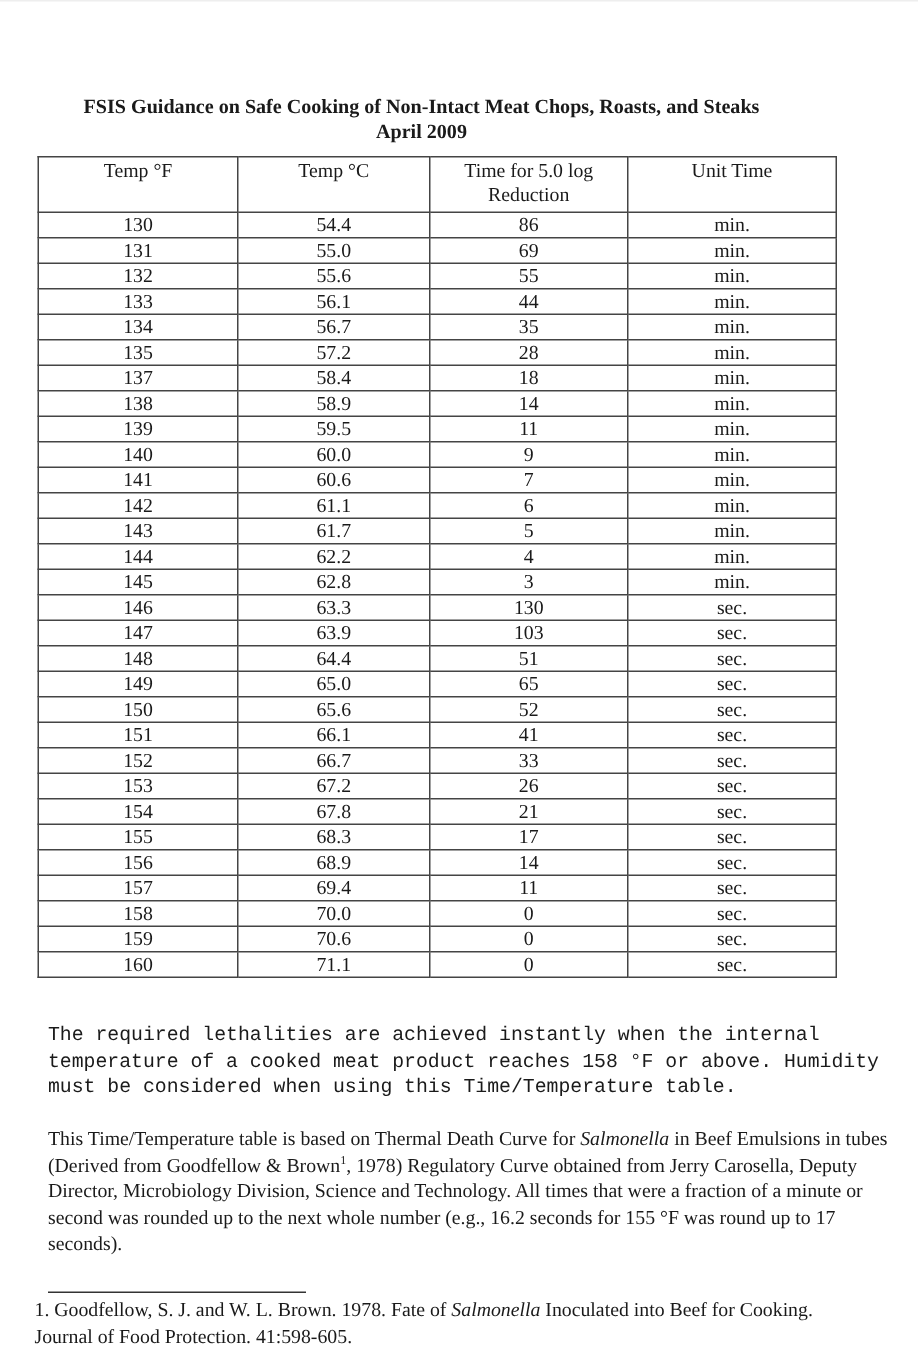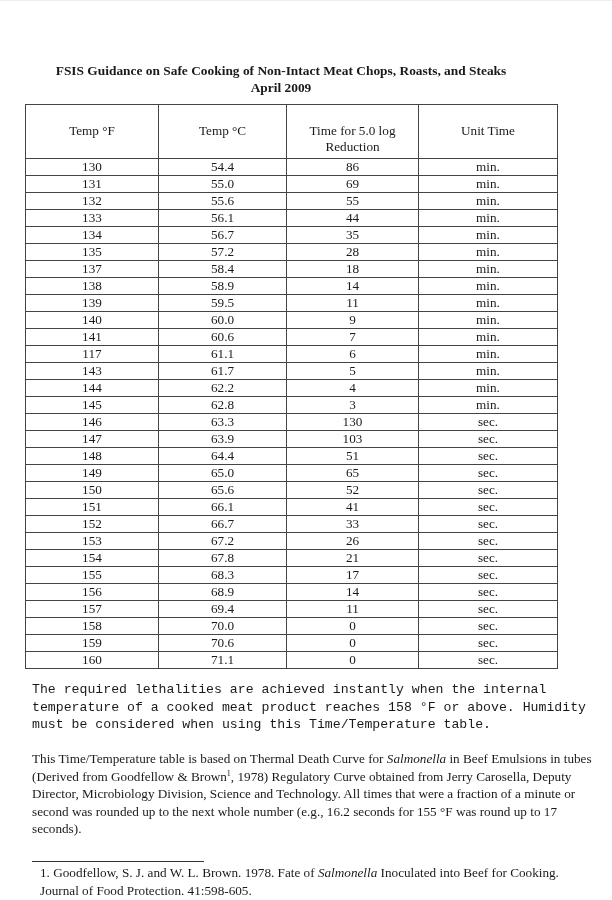--- a/index.html
+++ b/index.html
@@ -11,30 +11,30 @@
     position: absolute; left: 0; width: 562px; top: 62px; text-align: center;
     font-weight: bold; font-size: 13.4px; line-height: 17px;
   }
   table.tt {
     position: absolute; left: 25px; top: 104px; width: 532px;
     border-collapse: collapse; font-size: 13.2px; table-layout: fixed;
   }
   table.tt th, table.tt td {
     border: 1px solid #444; text-align: center; padding: 0; font-weight: normal;
   }
-  table.tt th { height: 35px; vertical-align: top; line-height: 16px; padding-top: 18px; }
+  table.tt th { height: 35px; vertical-align: top; line-height: 16px; padding-top: 1px; }
   table.tt td { height: 16px; line-height: 16px; }
   col.c1 { width: 133px; } col.c2 { width: 128px; } col.c3 { width: 132px; } col.c4 { width: 139px; }
   .para {
     position: absolute; left: 32px; width: 560px; font-size: 13.2px; line-height: 17.5px;
   }
   .p1 { top: 681px; font-family: Liberation Mono, monospace; }
   .p2 { top: 750px; }
   .fnrule { position: absolute; left: 32px; top: 861px; width: 172px; height: 0; border-top: 1px solid #333; }
-  .fn { position: absolute; left: 40px; top: 864px; width: 560px; font-size: 13.2px; line-height: 17.5px; }
+  .fn { position: absolute; left: 23px; top: 864px; width: 560px; font-size: 13.2px; line-height: 17.5px; }
   sup { font-size: 8px; line-height: 0; vertical-align: 5px; }
   .edge { position: absolute; left: 0; top: 0; width: 612px; height: 1px; background: #eee; }
 </style>
 </head>
 <body>
 
 <div class="edge"></div>
 
 <div class="title">
   <div>FSIS Guidance on Safe Cooking of Non-Intact Meat Chops, Roasts, and Steaks</div>
@@ -117,21 +117,21 @@
         <td>9</td>
         <td>min.</td>
       </tr>
       <tr>
         <td>141</td>
         <td>60.6</td>
         <td>7</td>
         <td>min.</td>
       </tr>
       <tr>
-        <td>117</td>
+        <td>142</td>
         <td>61.1</td>
         <td>6</td>
         <td>min.</td>
       </tr>
       <tr>
         <td>143</td>
         <td>61.7</td>
         <td>5</td>
         <td>min.</td>
       </tr>

